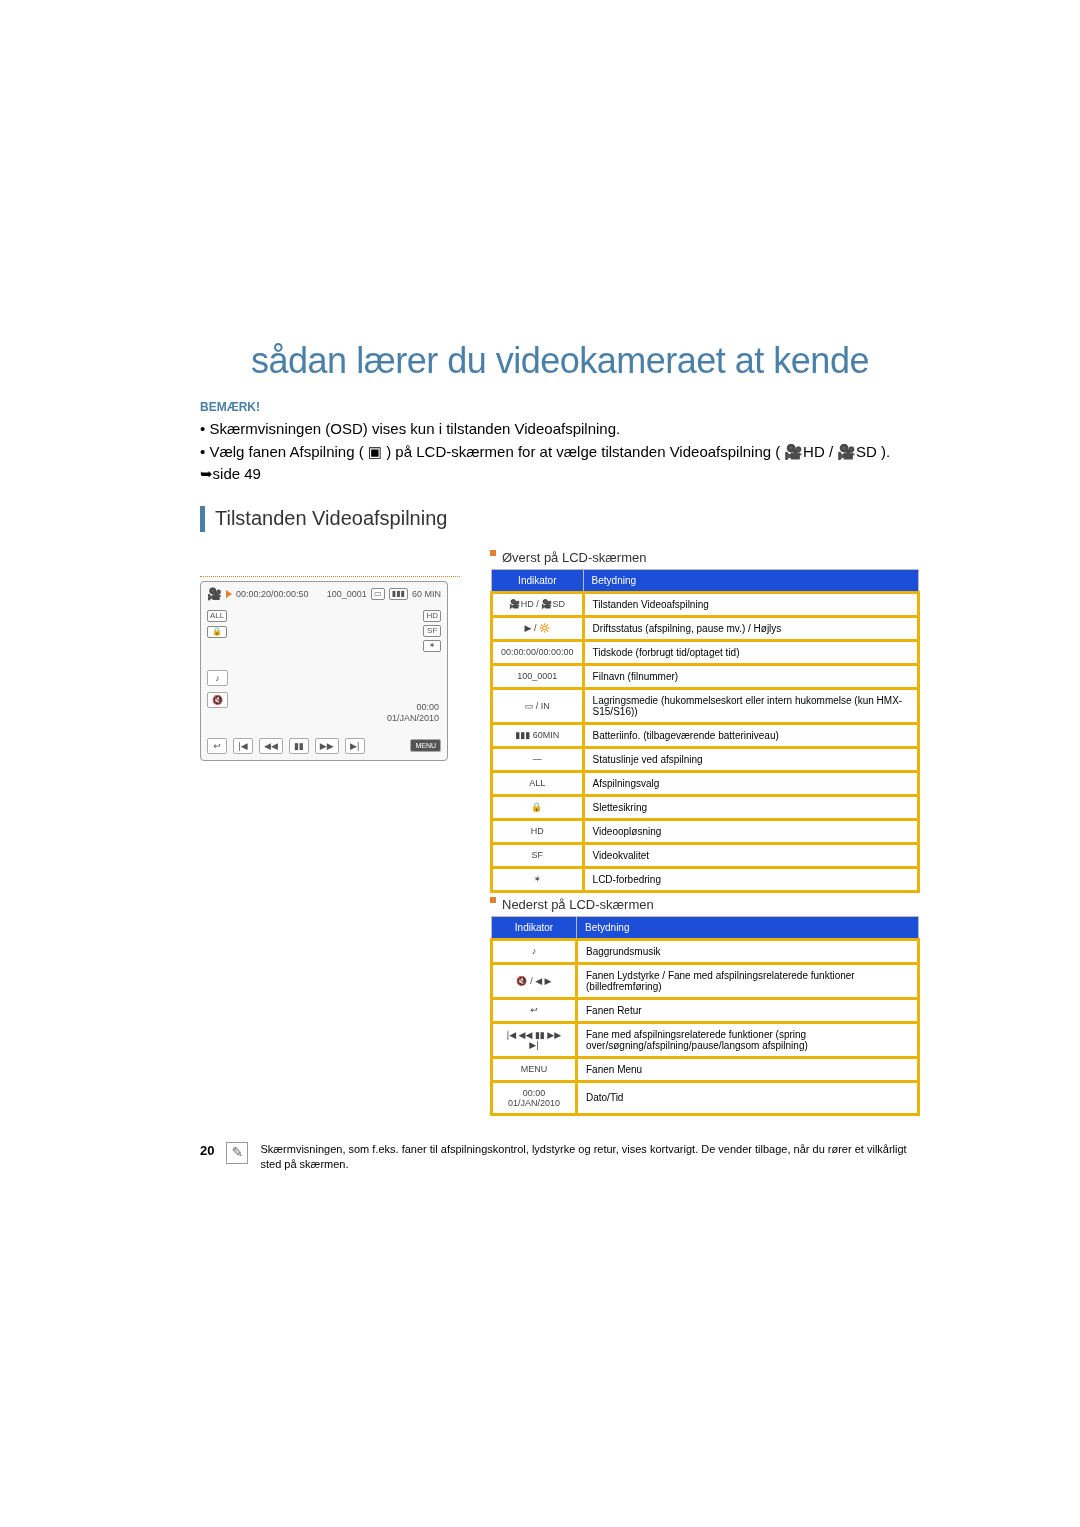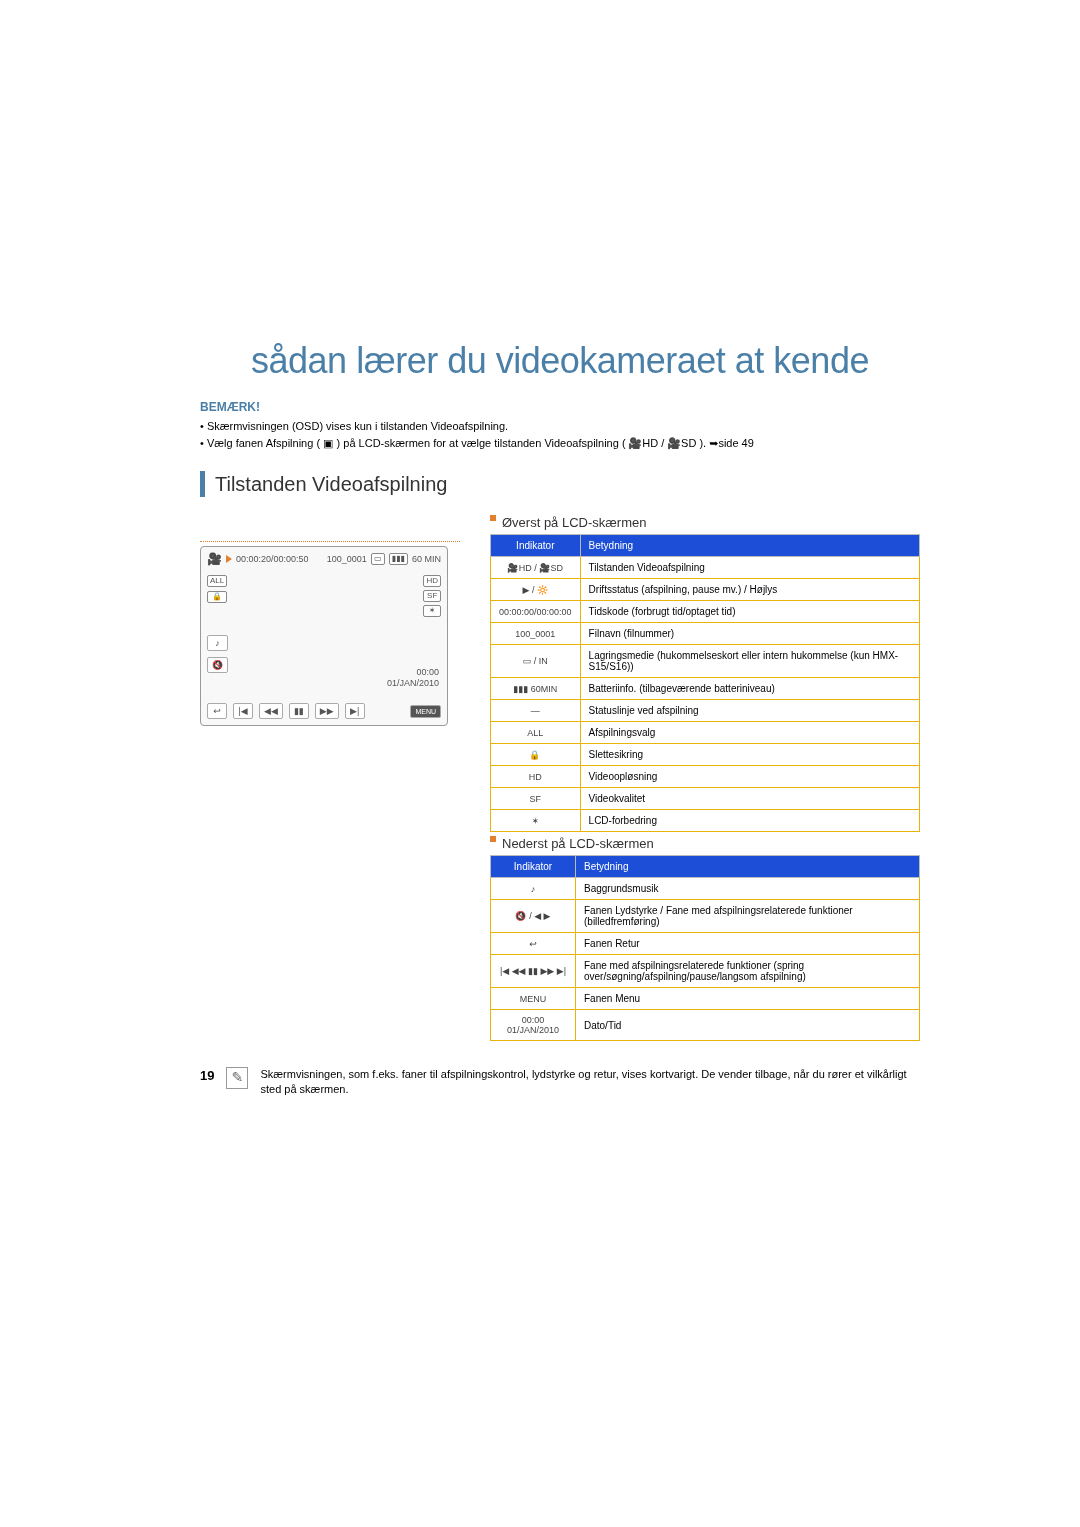--- a/index.html
+++ b/index.html
@@ -22,21 +22,21 @@
     text-align: center;
     letter-spacing: -0.5px;
   }
   .note-label {
     font-size: 12px;
     font-weight: bold;
     color: #4a7fa8;
     margin-bottom: 4px;
   }
   .note-list {
-    font-size: 11px;
+    font-size: 15px;
     line-height: 1.5;
     list-style: none;
     margin-bottom: 20px;
   }
   .note-list li::before { content: "• "; }
   .section-header {
     display: flex;
     align-items: center;
     margin: 18px 0 14px 0;
   }
@@ -83,21 +83,21 @@
     background: #1d4ed8;
     color: #fff;
     font-weight: normal;
     padding: 5px 8px;
     text-align: left;
     border: 1px solid #bbb;
   }
   table.ind th:first-child { width: 85px; text-align: center; }
   table.ind td {
     padding: 5px 8px;
-    border: 1px solid #eab308;
+    border: 3px solid #eab308;
     vertical-align: middle;
   }
   table.ind td.icon-cell {
     text-align: center;
     font-size: 9px;
     color: #444;
   }
   
   .lcd {
     width: 248px;
@@ -368,18 +368,18 @@
             <tr>
               <td class="icon-cell">00:00  01/JAN/2010</td>
               <td>Dato/Tid</td>
             </tr>
           </tbody>
       </table>
     </div>
   </div>
 
   <div class="footer-row">
-    <div class="page-num">19</div>
+    <div class="page-num">20</div>
     <div class="foot-icon">✎</div>
     <div>Skærmvisningen, som f.eks. faner til afspilningskontrol, lydstyrke og retur, vises kortvarigt. De vender tilbage, når du rører et vilkårligt sted på skærmen.</div>
   </div>
 
 </div>
 
 </body></html>

